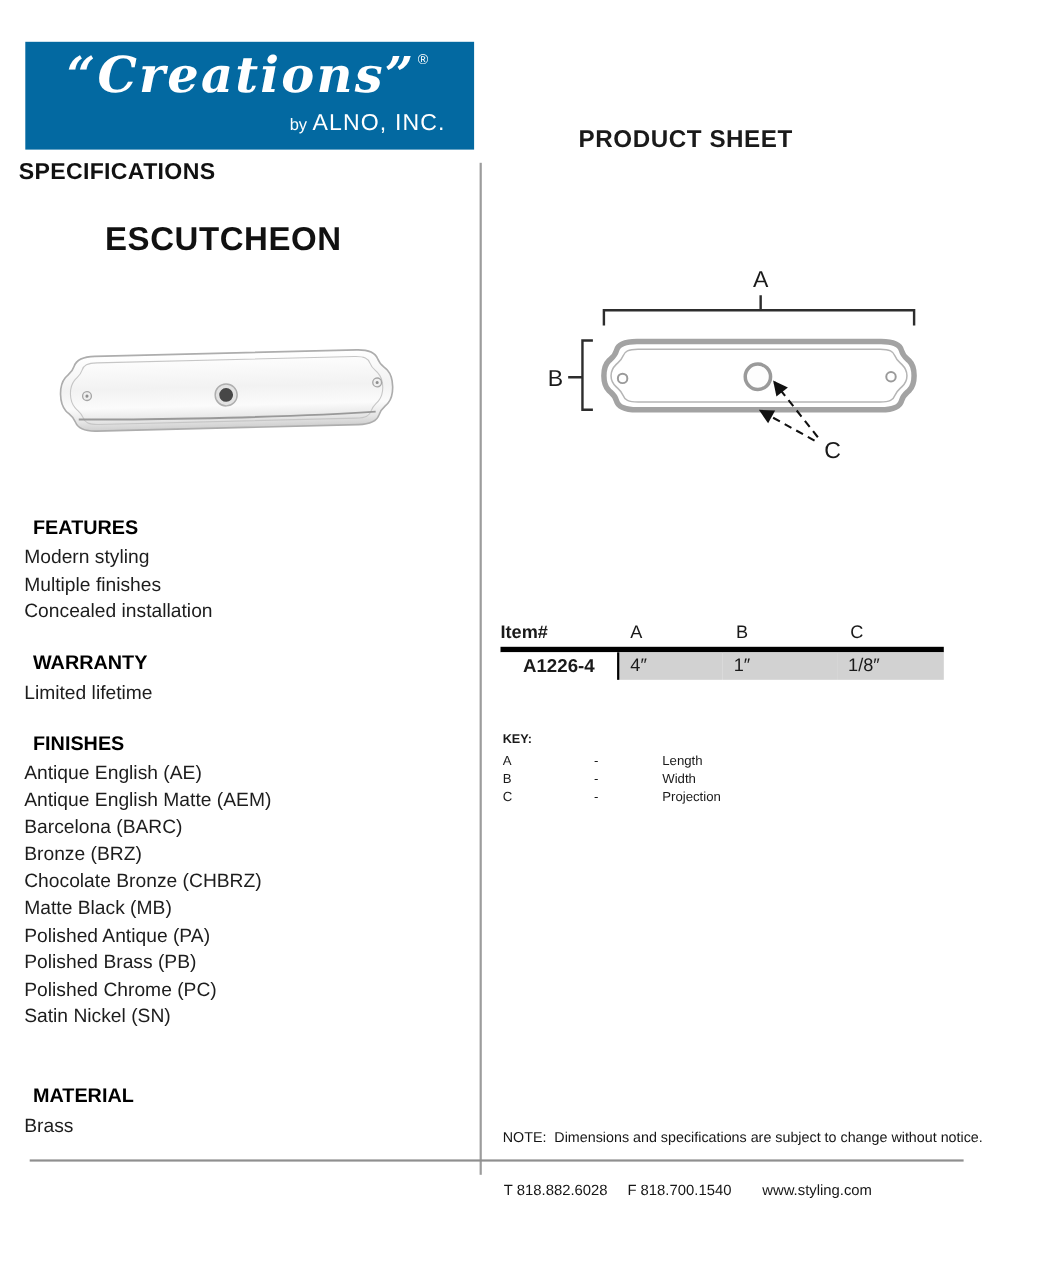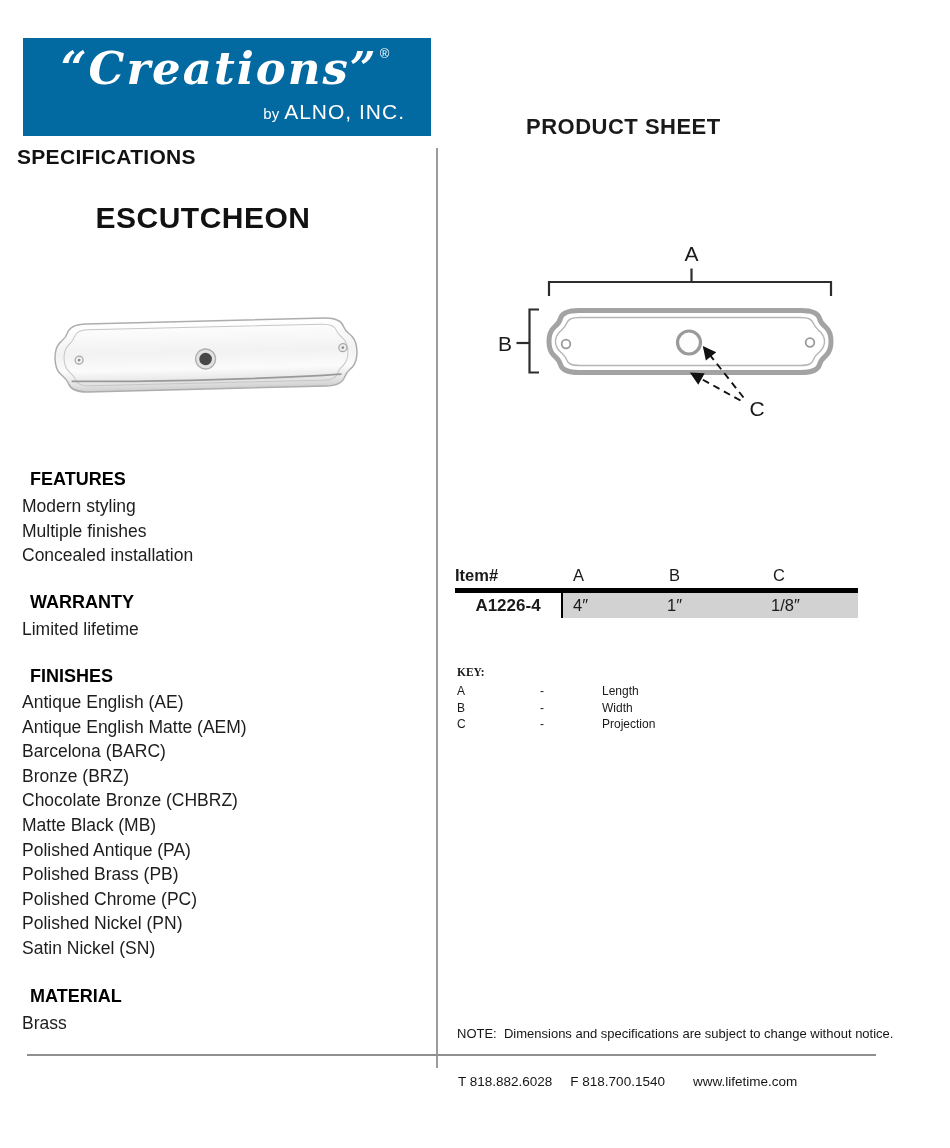--- a/index.html
+++ b/index.html
@@ -44,21 +44,21 @@
   .th-row { height:24px; align-items:flex-end; font-size:16.5px; padding-bottom:3px; }
   .th-item { font-weight:bold; text-align:left; }
   .th-letter { padding-left:12px; }
   .black-rule { height:4.5px; background:#000; }
   .td-row { height:25px; font-size:16.5px; line-height:25px; }
   .td-item { font-weight:bold; text-align:center; font-size:17px; background:#fff; }
   .td-val { background:#d2d2d2; padding-left:10px; }
   .td-val.first { border-left:2.5px solid #000; }
   
   .key { position:absolute; left:457px; top:666px; }
-  .key-heading { font-size:11.5px; font-weight:bold; margin-bottom:5px;font-family:Liberation Serif, serif; }
+  .key-heading { font-size:11.5px; font-weight:bold; margin-bottom:5px; }
   .key-row { display:flex; font-size:12px; line-height:16.5px; }
   .key-letter { width:83px; }
   .key-sep { width:62px; }
   
   .note { position:absolute; left:457px; top:1026px; font-size:13px; white-space:pre; color:#161616; }
   .footer { position:absolute; left:458px; top:1074px; font-size:13.5px; display:flex; color:#161616; }
   .footer .f-phone { margin-right:18px; }
   .footer .f-fax { margin-right:28px; }
 </style>
 </head>
@@ -117,21 +117,20 @@
   <ul class="sec-list" id="finishes-list">
     <li>Antique English (AE)</li>
     <li>Antique English Matte (AEM)</li>
     <li>Barcelona (BARC)</li>
     <li>Bronze (BRZ)</li>
     <li>Chocolate Bronze (CHBRZ)</li>
     <li>Matte Black (MB)</li>
     <li>Polished Antique (PA)</li>
     <li>Polished Brass (PB)</li>
     <li>Polished Chrome (PC)</li>
-    <li>Polished Nickel (PN)</li>
     <li>Satin Nickel (SN)</li>
   </ul>
 
   <div class="sec-heading" id="material-h">MATERIAL</div>
   <ul class="sec-list" id="material-list">
     <li>Brass</li>
   </ul>
 
   <svg class="diagram" width="400" height="195" viewBox="480 233 400 195">
     <defs>
@@ -192,16 +191,16 @@
       <div class="key-sep">-</div>
       <div class="key-meaning">Projection</div>
     </div>
   </div>
 
   <div class="note">NOTE:  Dimensions and specifications are subject to change without notice.</div>
   <div class="h-rule"></div>
   <div class="footer">
     <span class="f-phone">T 818.882.6028</span>
     <span class="f-fax">F 818.700.1540</span>
-    <span class="f-site">www.lifetime.com</span>
+    <span class="f-site">www.styling.com</span>
   </div>
 
 </div>
 
 </body></html>

